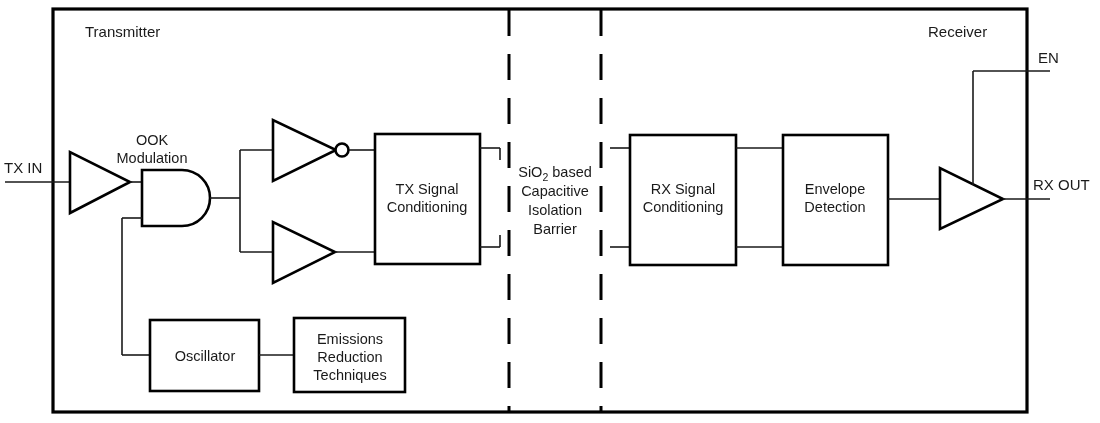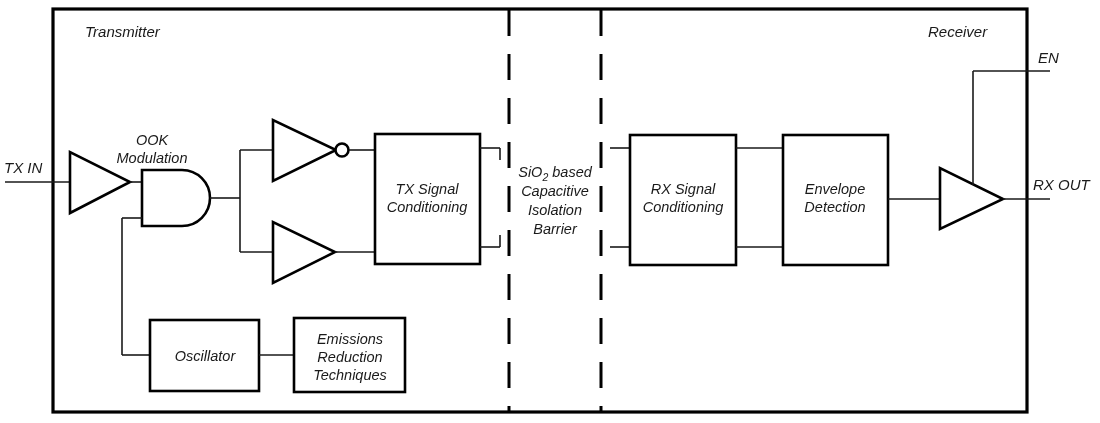--- a/index.html
+++ b/index.html
@@ -10,21 +10,20 @@
   body {
     width: 1100px;
     height: 423px;
     font-family: "Liberation Sans", sans-serif;
     overflow: hidden;
   }
   #diagram-root {
     position: relative;
     width: 1076px;
     height: 423px;
-    font-style: italic;
   }
   svg#block-diagram {
     display: block;
     width: 1100px;
     height: 423px;
   }
   .wire {
     stroke: #1a1a1a;
     stroke-width: 1.6;
     fill: none;

